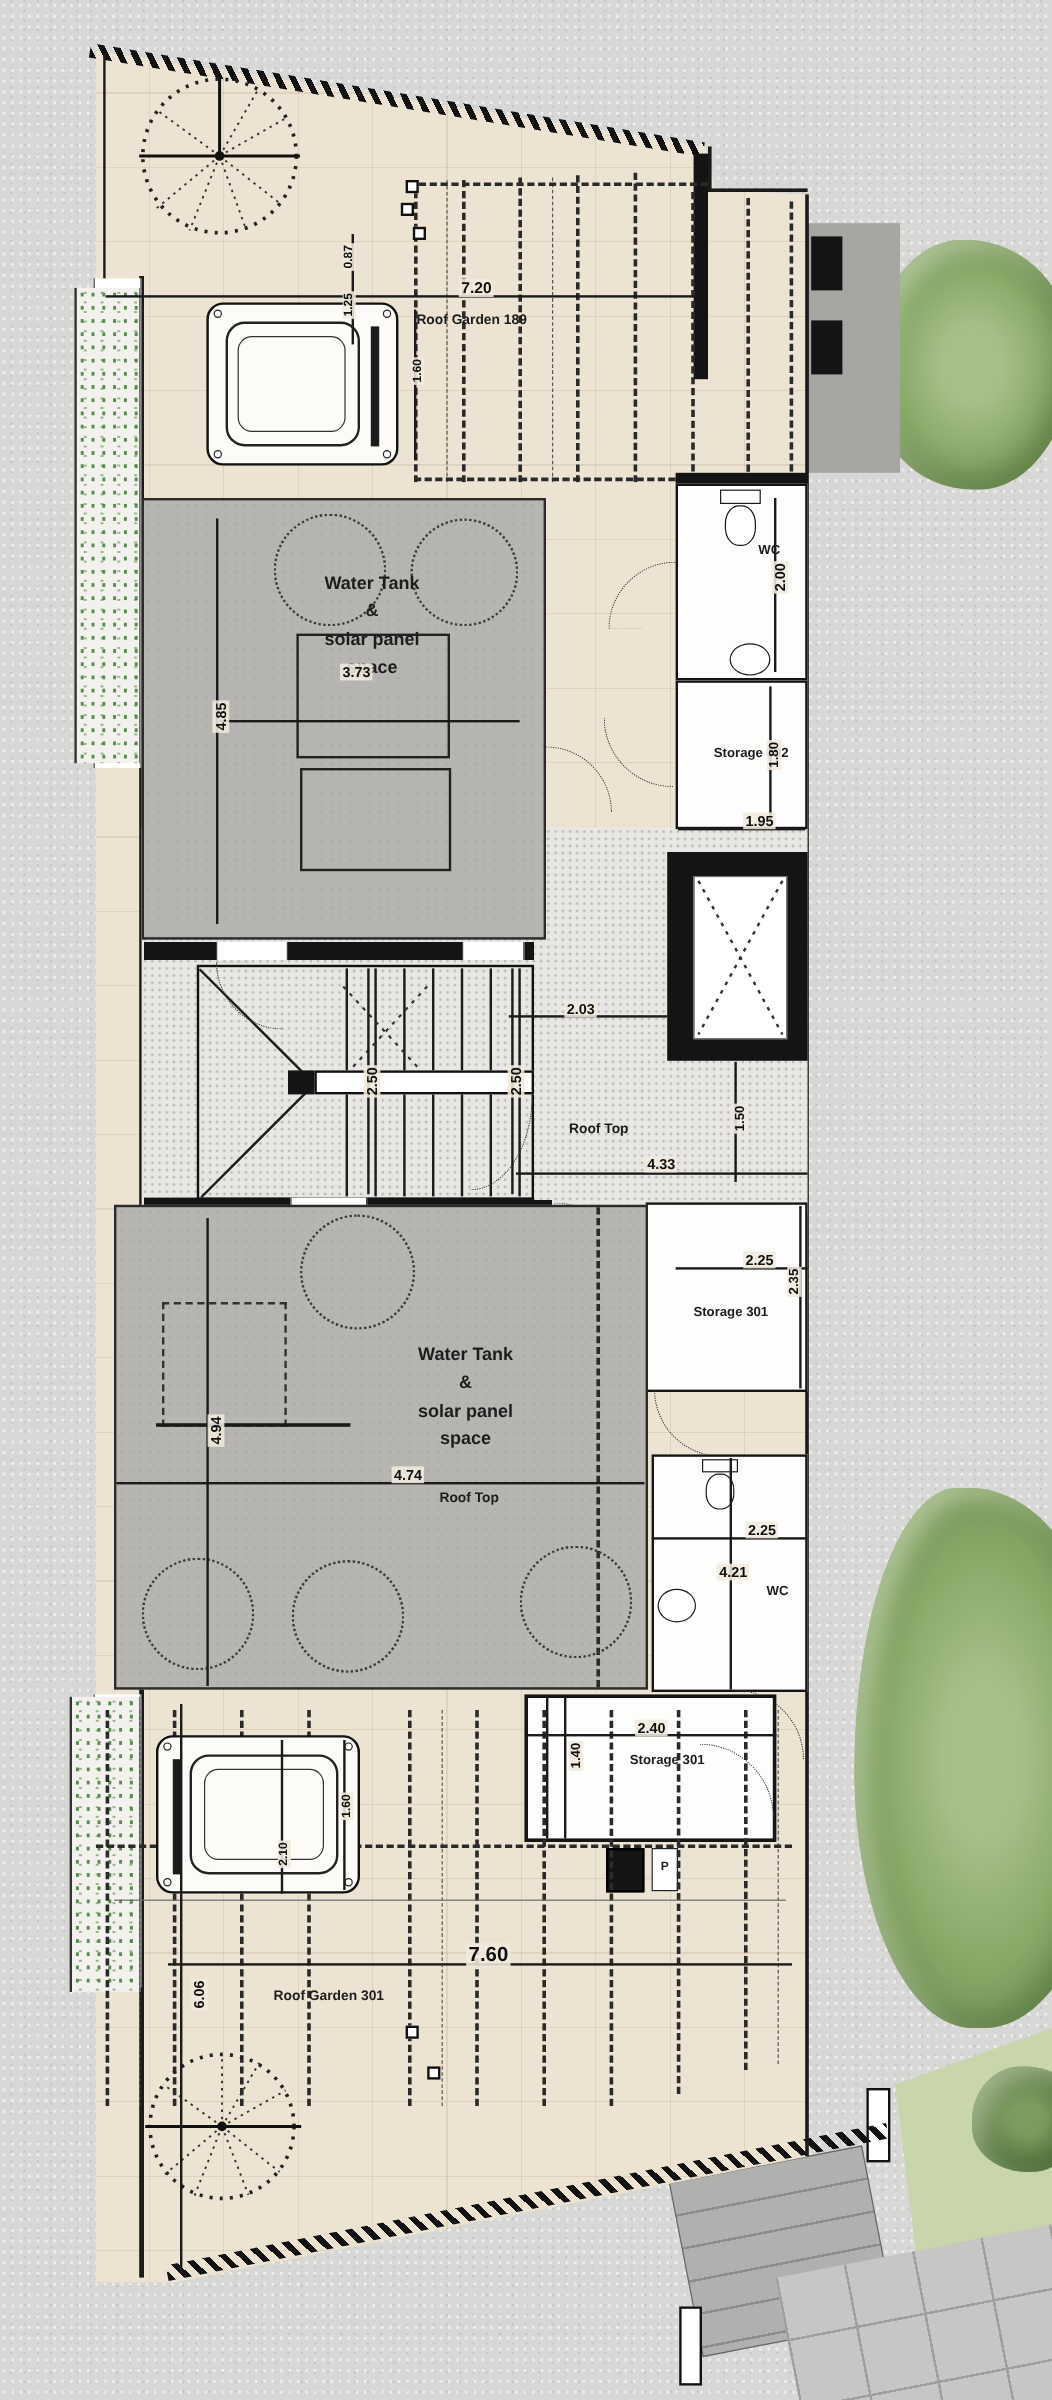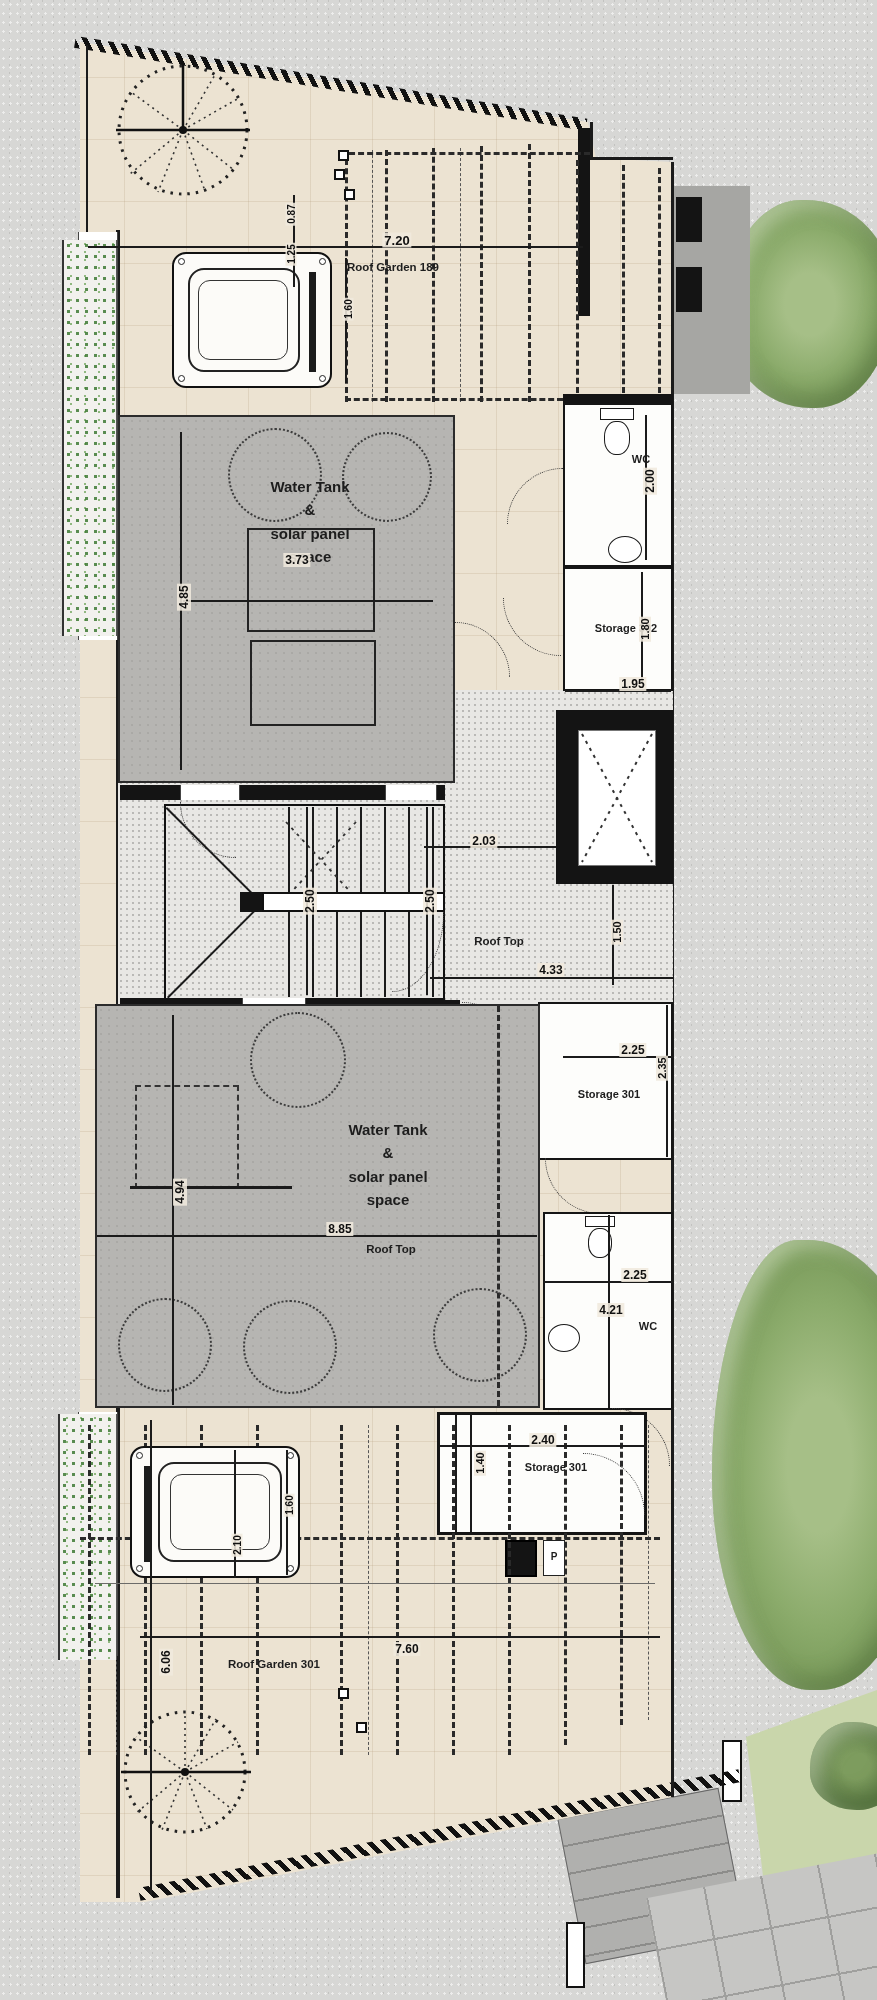--- a/index.html
+++ b/index.html
@@ -290,29 +290,29 @@
   <div class="dim v" style="left:650px;top:481px;">2.00</div>
   <div class="dim v" style="left:645px;top:629px;font-size:11px;">1.80</div>
   <div class="dim" style="left:633px;top:684px;">1.95</div>
   <div class="dim" style="left:484px;top:841px;">2.03</div>
   <div class="dim v" style="left:310px;top:901px;">2.50</div>
   <div class="dim v" style="left:430px;top:901px;">2.50</div>
   <div class="dim v" style="left:617px;top:932px;font-size:11px;">1.50</div>
   <div class="dim" style="left:551px;top:970px;">4.33</div>
   <div class="dim" style="left:633px;top:1050px;">2.25</div>
   <div class="dim v" style="left:662px;top:1068px;font-size:11px;">2.35</div>
-  <div class="dim" style="left:340px;top:1229px;">8.85</div>
+  <div class="dim" style="left:340px;top:1229px;">4.74</div>
   <div class="dim v" style="left:180px;top:1192px;">4.94</div>
   <div class="dim" style="left:635px;top:1275px;">2.25</div>
   <div class="dim" style="left:611px;top:1310px;">4.21</div>
   <div class="dim" style="left:543px;top:1440px;">2.40</div>
   <div class="dim v" style="left:480px;top:1463px;font-size:11px;">1.40</div>
   <div class="dim v" style="left:289px;top:1505px;font-size:10px;">1.60</div>
   <div class="dim v" style="left:237px;top:1545px;font-size:10px;">2.10</div>
-  <div class="dim" style="left:407px;top:1629px;font-size:12px;margin-top:20px;">7.60</div>
+  <div class="dim" style="left:407px;top:1629px;font-size:17px;">7.60</div>
   <div class="dim v" style="left:166px;top:1662px;">6.06</div>
 
   <div class="room-lbl" style="left:393px;top:267px;font-size:11.5px;">Roof Garden 189</div>
   <div class="room-lbl" style="left:310px;top:521px;font-size:15px;line-height:1.55;">Water Tank
 &amp;
 solar panel
 space</div>
   <div class="room-lbl" style="left:641px;top:459px;font-size:11px;">WC</div>
   <div class="room-lbl" style="left:626px;top:628px;font-size:11px;">Storage 302</div>
   <div class="room-lbl" style="left:499px;top:941px;font-size:11.5px;">Roof Top</div>

